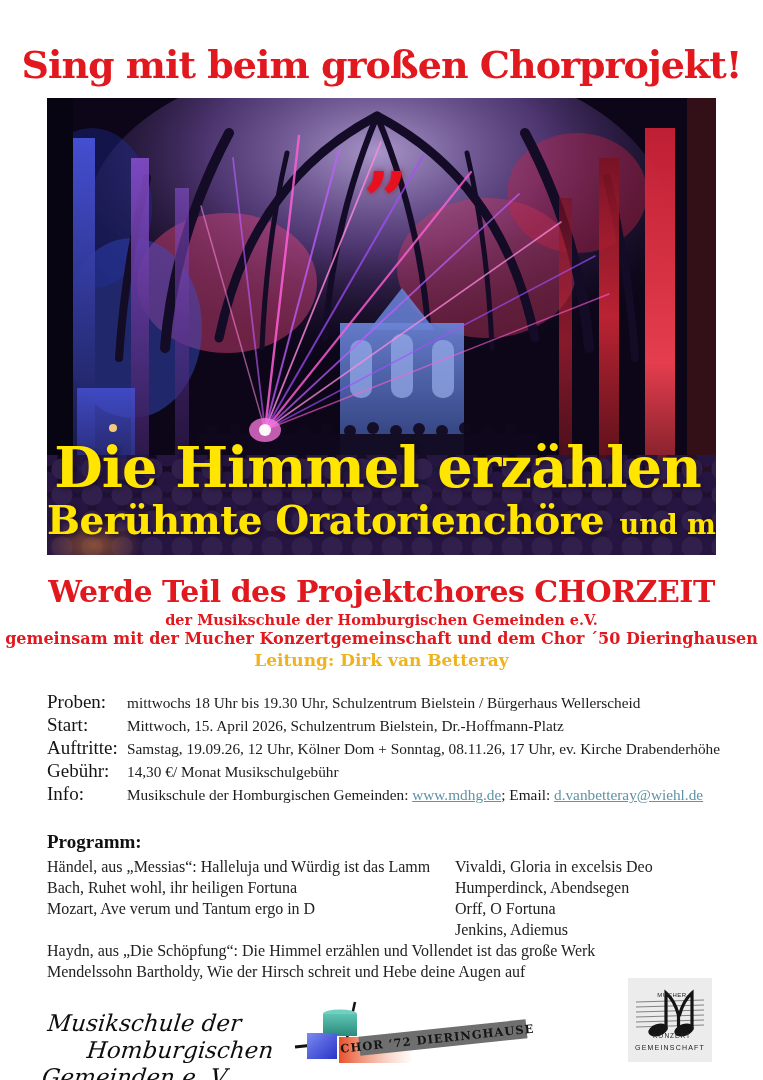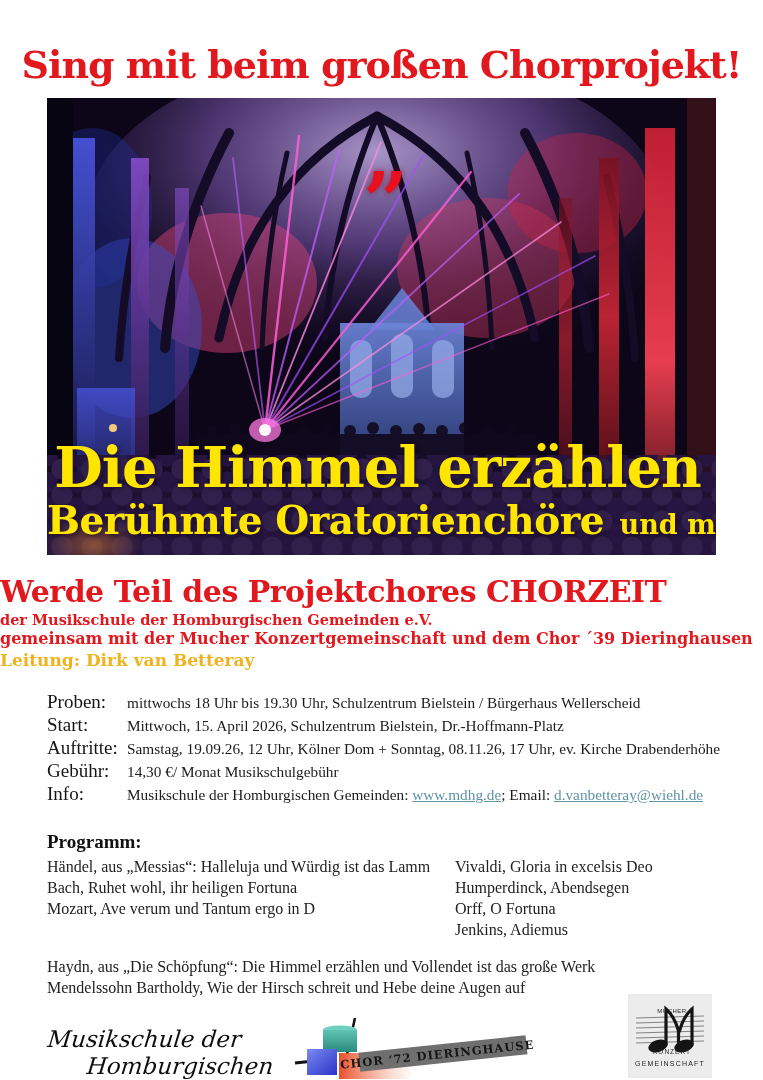--- a/index.html
+++ b/index.html
@@ -66,39 +66,39 @@
     text-align:center;
     font-family:"DejaVu Serif", serif;
     font-weight:700;
     color:#ffe500;
     text-shadow:2px 2px 4px rgba(20,5,30,.55);
     white-space:nowrap;
   }
   .photo-subheadline .big{font-size:39px;letter-spacing:-0.5px;}
   .photo-subheadline .small{font-size:27px;margin-left:10px;}
   
-  .callout{text-align:left;margin-top:20px;font-family:"DejaVu Serif", serif;font-weight:700;}
+  .callout{text-align:center;margin-top:20px;font-family:"DejaVu Serif", serif;font-weight:700;}
   .callout .l1{font-size:30px;line-height:33px;color:#e2181f;letter-spacing:-0.5px;}
   .callout .l2{font-size:14.5px;line-height:19px;color:#e2181f;margin-top:2px;}
   .callout .l3{font-size:16px;line-height:20px;color:#e2181f;}
   .callout .l4{font-size:17px;line-height:22px;color:#eeb31e;}
   
   .details{margin:20px 0 0 47px;width:700px;}
   .detail-row{display:flex;align-items:baseline;line-height:22px;}
   .detail-label{flex:0 0 80px;font-size:19px;color:#151515;}
   .detail-value{font-size:15.3px;color:#1b1b1b;white-space:nowrap;}
   .detail-value a{color:#5f93a5;text-decoration:underline;}
   
   .program{margin:24px 0 0 47px;width:700px;}
   .program-heading{font-size:19px;font-weight:700;line-height:24px;color:#111;}
   .program-columns{display:flex;margin-top:2px;}
   .program-col-left{width:408px;}
   .program-col-right{flex:1;}
   .program-item{font-size:16px;line-height:21px;color:#222;white-space:nowrap;}
-  .program-full{margin-top:16px;}
+  .program-full{margin-top:0;}
   .program-full .program-item{line-height:21px;}
   
   .logos{position:relative;height:120px;margin-top:14px;}
   .logo-musikschule{
     position:absolute;left:45px;top:14px;
     font-family:"DejaVu Serif", serif;
     font-style:italic;
     font-size:23px;line-height:27px;color:#0d0d0d;
     transform:skewX(-6deg);
   }
@@ -231,21 +231,21 @@
     <div class="photo-headline">Die Himmel erzählen</div>
     <div class="photo-subheadline">
       <span class="big">Berühmte Oratorienchöre</span>
       <span class="small">und mehr</span>
     </div>
   </div>
 
   <div class="callout">
     <div class="l1">Werde Teil des Projektchores CHORZEIT</div>
     <div class="l2">der Musikschule der Homburgischen Gemeinden e.V.</div>
-    <div class="l3">gemeinsam mit der Mucher Konzertgemeinschaft und dem Chor ´39 Dieringhausen</div>
+    <div class="l3">gemeinsam mit der Mucher Konzertgemeinschaft und dem Chor ´50 Dieringhausen</div>
     <div class="l4">Leitung: Dirk van Betteray</div>
   </div>
 
   <div class="details">
     <div class="detail-row">
       <span class="detail-label">Proben:</span>
       <span class="detail-value">mittwochs 18 Uhr bis 19.30 Uhr, Schulzentrum Bielstein / Bürgerhaus Wellerscheid</span>
     </div>
     <div class="detail-row">
       <span class="detail-label">Start:</span>

